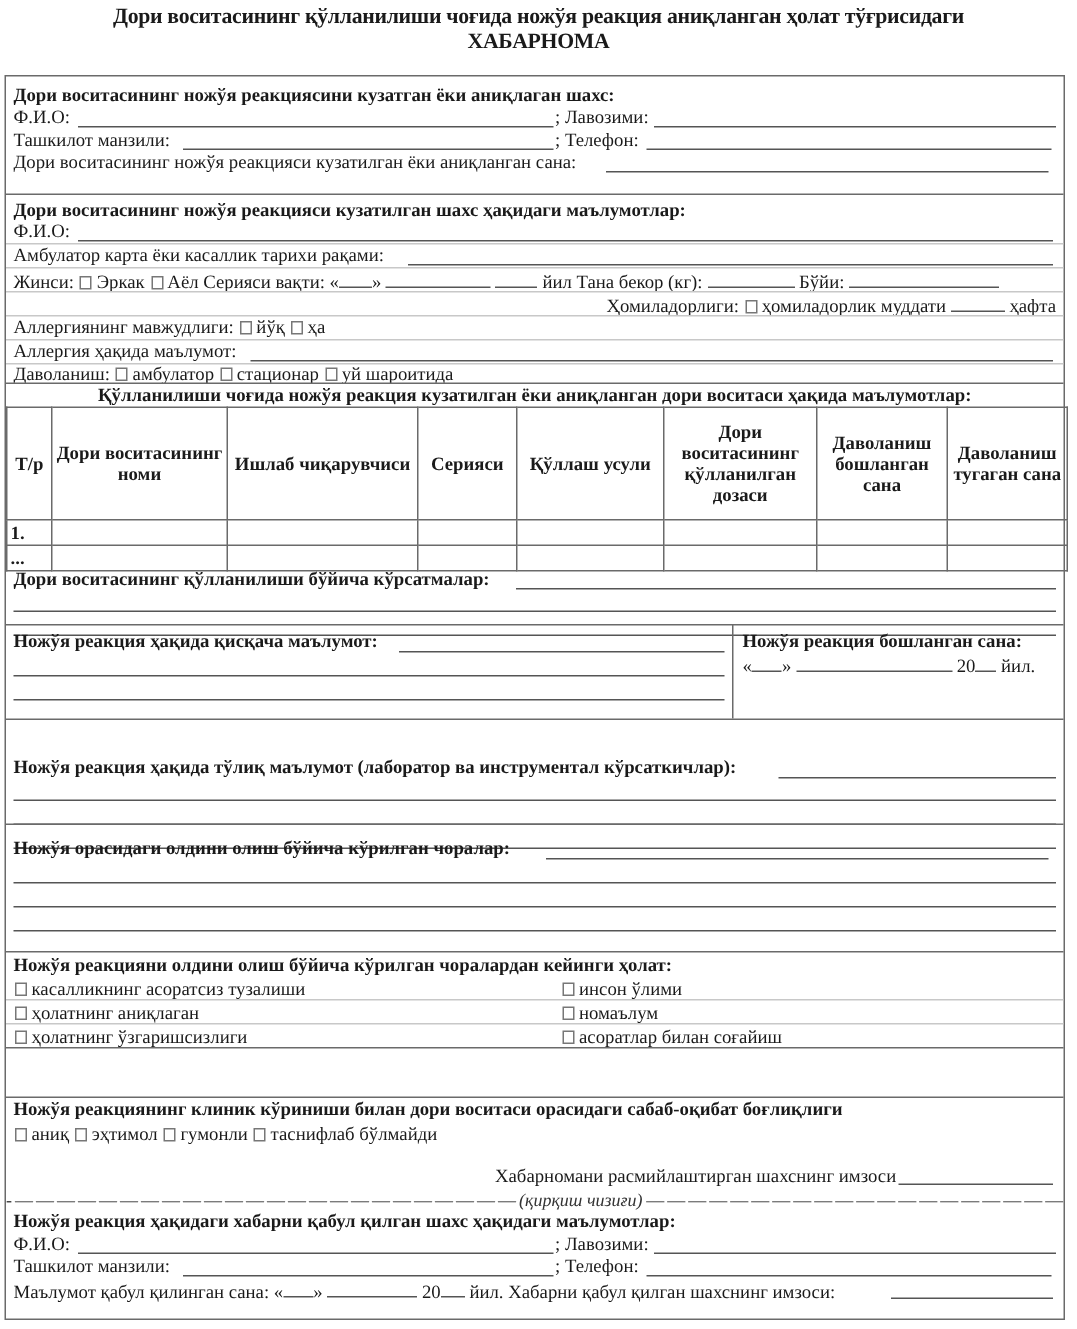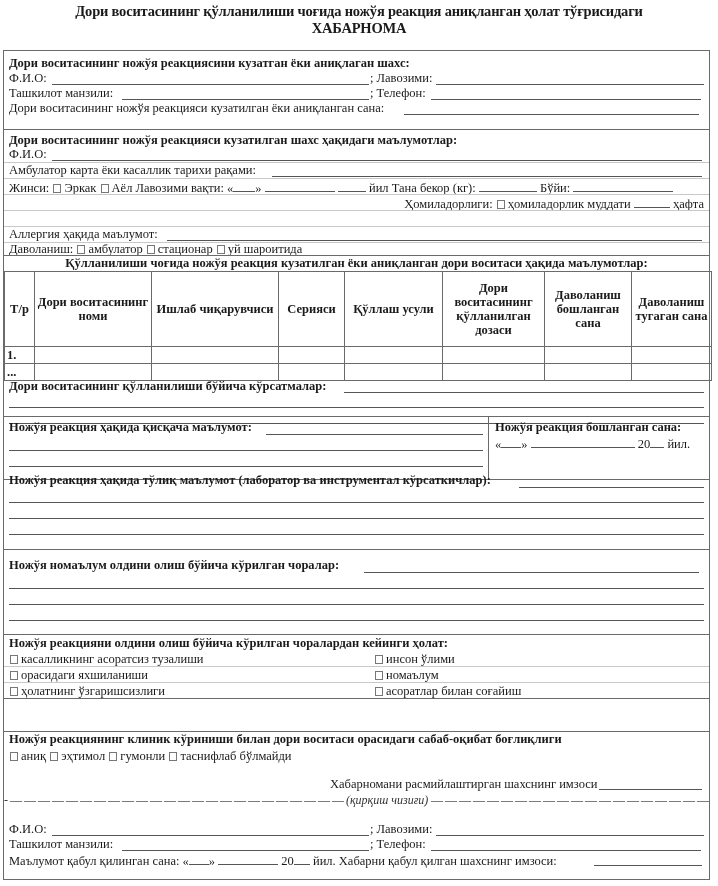--- a/index.html
+++ b/index.html
@@ -64,39 +64,44 @@
     <div class="thinhr" style="top:33px;"></div>
 
     <div class="line" style="top:34px;"><span>Амбулатор карта ёки касаллик тарихи рақами:</span></div>
     <div class="ul" style="left:268px; width:430px; top:47px;"></div>
     <div class="thinhr" style="top:49px;"></div>
 
     <div class="line" style="top:50px;">
       <span>Жинси:</span>
       <span class="cb"></span><span>Эркак</span>
       <span class="cb"></span><span>Аёл</span>
-      <span>Лавозими вақти: «</span><span class="u" style="width:22px;"></span><span>»</span>
+      <span>Серияси вақти: «</span><span class="u" style="width:22px;"></span><span>»</span>
       <span class="u" style="width:70px;"></span>
       <span class="u" style="width:28px;"></span>
       <span>йил</span>
       <span>Тана бекор (кг):</span>
       <span class="u" style="width:58px;"></span>
       <span>Бўйи:</span>
       <span class="u" style="width:100px;"></span>
     </div>
     <div class="thinhr" style="top:65px;"></div>
 
     <div class="line" style="top:66px;text-align:right;">
       <span>Ҳомиладорлиги:</span>
       <span class="cb"></span><span>ҳомиладорлик муддати</span>
       <span class="u" style="width:36px;"></span>
       <span>ҳафта</span>
     </div>
     <div class="thinhr" style="top:81px;"></div>
 
+    <div class="line" style="top:82px;">
+      <span>Аллергиянинг мавжудлиги:</span>
+      <span class="cb"></span><span>йўқ</span>
+      <span class="cb"></span><span>ҳа</span>
+    </div>
     <div class="thinhr" style="top:97px;"></div>
 
     <div class="line" style="top:98px;"><span>Аллергия ҳақида маълумот:</span></div>
     <div class="ul" style="left:163px; width:535px; top:111px;"></div>
     <div class="thinhr" style="top:113px;"></div>
 
     <div class="line" style="top:113px;">
       <span>Даволаниш:</span>
       <span class="cb"></span><span>амбулатор</span>
       <span class="cb"></span><span>стационар</span>
@@ -168,42 +173,42 @@
     <div class="line b" style="top:4px; left:491px;">Ножўя реакция бошланган сана:</div>
     <div class="line" style="top:19px; left:491px;">
       <span>«</span><span class="u" style="width:20px;"></span><span>»</span>
       <span class="u" style="width:104px;"></span>
       <span>20</span><span class="u" style="width:14px;"></span>
       <span>йил.</span>
     </div>
   </div>
   <div class="hr" style="top:428px;"></div>
 
-  <div class="sec" style="top:417px; height:70px;">
+  <div class="sec" style="top:448px; height:70px;">
     <div class="line b" style="top:5px;">Ножўя реакция ҳақида тўлиқ маълумот (лаборатор ва инструментал кўрсаткичлар):</div>
     <div class="ul" style="left:515px; width:185px; top:19px;"></div>
     <div class="ul" style="left:5px; width:695px; top:34px;"></div>
     <div class="ul" style="left:5px; width:695px; top:50px;"></div>
     <div class="ul" style="left:5px; width:695px; top:66px;"></div>
   </div>
   <div class="hr" style="top:498px;"></div>
 
   <div class="sec" style="top:498px; height:80px;">
-    <div class="line b" style="top:9px;">Ножўя номаълум олдини олиш бўйича кўрилган чоралар:</div>
+    <div class="line b" style="top:9px;">Ножўя орасидаги олдини олиш бўйича кўрилган чоралар:</div>
     <div class="ul" style="left:360px; width:335px; top:23px;"></div>
     <div class="ul" style="left:5px; width:695px; top:39px;"></div>
     <div class="ul" style="left:5px; width:695px; top:55px;"></div>
     <div class="ul" style="left:5px; width:695px; top:71px;"></div>
   </div>
   <div class="hr" style="top:583px;"></div>
 
   <div class="sec" style="top:583px; height:64px;">
     <div class="line b" style="top:2px;">Ножўя реакцияни олдини олиш бўйича кўрилган чоралардан кейинги ҳолат:</div>
     <div class="line" style="top:18px;"><span class="cb"></span><span>касалликнинг асоратсиз тузалиши</span></div>
-    <div class="line" style="top:34px;"><span class="cb"></span><span>орасидаги яхшиланиши</span></div>
+    <div class="line" style="top:34px;"><span class="cb"></span><span>ҳолатнинг аниқлаган</span></div>
     <div class="line" style="top:50px;"><span class="cb"></span><span>ҳолатнинг ўзгаришсизлиги</span></div>
     <div class="line" style="top:18px; left:370px;"><span class="cb"></span><span>инсон ўлими</span></div>
     <div class="line" style="top:34px; left:370px;"><span class="cb"></span><span>номаълум</span></div>
     <div class="line" style="top:50px; left:370px;"><span class="cb"></span><span>асоратлар билан соғайиш</span></div>
     <div class="thinhr" style="top:32px;"></div>
     <div class="thinhr" style="top:48px;"></div>
   </div>
   <div class="hr" style="top:647px;"></div>
 
   <div class="hr" style="top:680px;"></div>
@@ -220,20 +225,21 @@
       <span>Хабарномани расмийлаштирган шахснинг имзоси</span>
     </div>
     <div class="ul" style="left:595px; width:103px; top:58px;"></div>
   </div>
 
   <div class="cut">
     <span class="dash">- — — — — — — — — — — — — — — — — — — — — — — — — </span><i>(қирқиш чизиғи)</i><span class="dash"> — — — — — — — — — — — — — — — — — — — — — — — — — —</span>
   </div>
 
   <div class="sec" style="top:756px; height:70px;">
+    <div class="line b" style="top:0px;">Ножўя реакция ҳақидаги хабарни қабул қилган шахс ҳақидаги маълумотлар:</div>
     <div class="line" style="top:15px;"><span>Ф.И.О:</span></div>
     <div class="ul" style="left:48px; width:317px; top:28px;"></div>
     <div class="line" style="top:15px; left:366px;"><span>; Лавозими:</span></div>
     <div class="ul" style="left:432px; width:268px; top:28px;"></div>
 
     <div class="line" style="top:30px;"><span>Ташкилот манзили:</span></div>
     <div class="ul" style="left:118px; width:247px; top:43px;"></div>
     <div class="line" style="top:30px; left:366px;"><span>; Телефон:</span></div>
     <div class="ul" style="left:427px; width:270px; top:43px;"></div>
 

